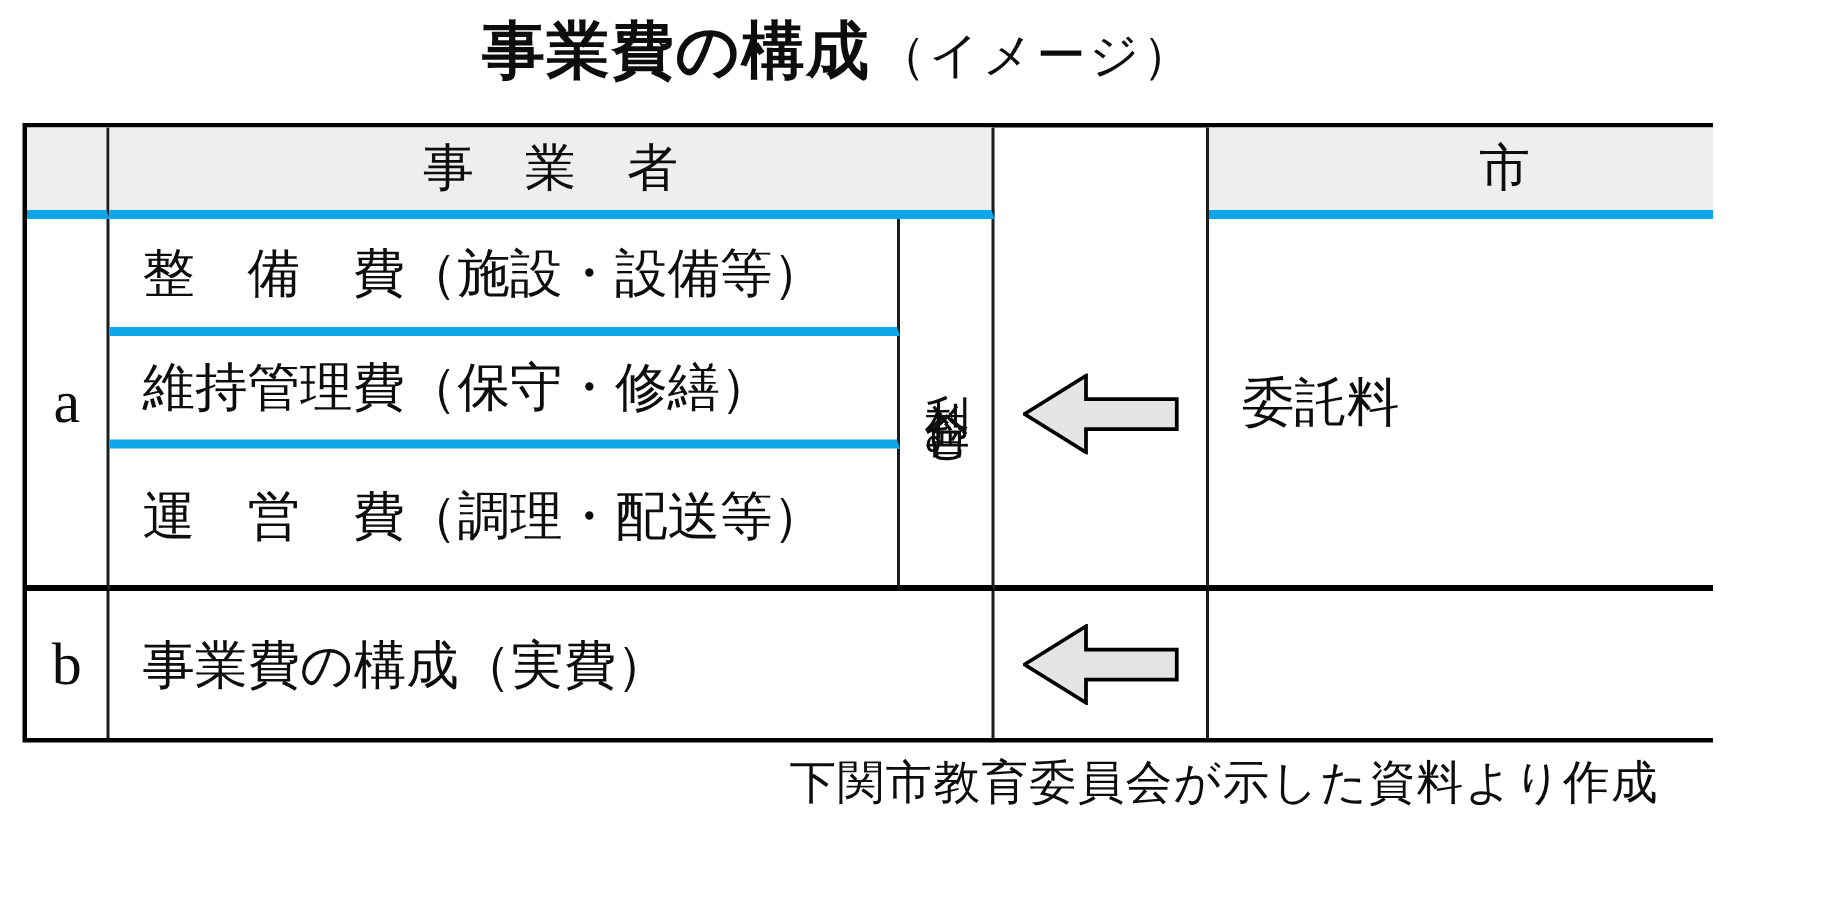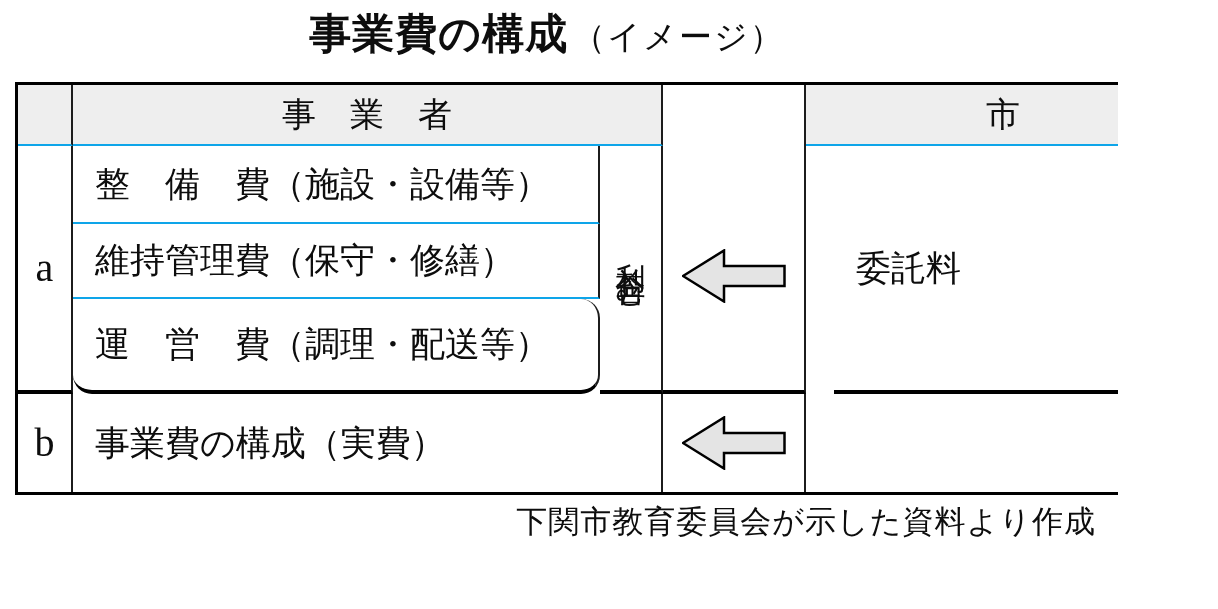--- a/index.html
+++ b/index.html
@@ -1,18 +1,18 @@
 <!DOCTYPE html>
 <html><head>
 <meta charset="utf-8">
 <style>
   html,body{margin:0;padding:0;background:#ffffff;}
   #stage{
     position:relative;width:1118px;height:609px;background:#ffffff;overflow:hidden;
-    font-family:"Liberation Serif","DejaVu Serif",serif;color:#0d0d0d;
+    font-family:"Liberation Serif","DejaVu Serif",serif;color:#0d0d0d;padding-left:24px;
   }
   
   #title{position:absolute;top:6px;left:0;width:100%;text-align:center;transform:translateX(-12px);white-space:nowrap;}
   #title .t-main{
     font-family:"Liberation Sans","DejaVu Sans",sans-serif;
     font-weight:700;font-size:42px;letter-spacing:1px;vertical-align:baseline;
   }
   #title .t-sub{
     font-family:"Liberation Serif","DejaVu Serif",serif;
     font-weight:400;font-size:33px;letter-spacing:2px;vertical-align:baseline;margin-left:4px;
@@ -20,38 +20,38 @@
   
   #cost-table{
     position:absolute;left:15px;top:82px;width:1188px;height:413px;
     border:3px solid #000;box-sizing:border-box;background:#fff;
     display:grid;
     grid-template-columns:55px 527px 63px 143px 1fr;
     grid-template-rows:61px 78px 75px 95px 1fr;
   }
   .c{box-sizing:border-box;display:flex;align-items:center;min-width:0;min-height:0;}
   .br2{border-right:2px solid #1c1c1c;}
-  .bb2{border-bottom:2px solid #0ea5e9;}
+  .bb2{border-bottom:6px solid #0ea5e9;}
   .bb4{border-bottom:4px solid #000;}
   .gray{background:#eeeeee;}
   .center{justify-content:center;}
   .cell-text{font-size:35px;line-height:1;white-space:nowrap;}
   .pad{padding-left:22px;}
   .head-text{font-size:34px;line-height:1;}
   .ab-text{font-size:40px;line-height:1;}
   .v-note{
     writing-mode:vertical-rl;text-orientation:upright;
     font-size:30px;letter-spacing:6px;line-height:1;white-space:nowrap;
   }
   .arrow-wrap-a{position:absolute;top:164px;left:50%;transform:translateX(-50%);width:104px;height:54px;}
   .arrow-b-svg{width:104px;height:54px;}
   #arrow-a-cell{position:relative;}
   
   #source-note{
-    position:absolute;top:503px;right:22px;
+    position:absolute;top:503px;right:36px;
     font-size:31px;line-height:1.2;letter-spacing:1px;white-space:nowrap;
   }
 </style>
 </head>
 <body>
 
 <div id="stage">
 
   <div id="title">
     <span class="t-main">事業費の構成</span><span class="t-sub">（イメージ）</span>
@@ -82,29 +82,29 @@
     </div>
 
     <div class="c br2 bb2 pad" style="grid-area:2/2/3/3;">
       <span class="cell-text">整　備　費（施設・設備等）</span>
     </div>
 
     <div class="c br2 bb2 pad" style="grid-area:3/2/4/3;">
       <span class="cell-text">維持管理費（保守・修繕）</span>
     </div>
 
-    <div class="c br2 bb4 pad" style="grid-area:4/2/5/3;border-radius:19px;">
+    <div class="c br2 bb4 pad" style="grid-area:4/2/5/3;">
       <span class="cell-text">運　営　費（調理・配送等）</span>
     </div>
 
     <div class="c br2 bb4 center" style="grid-area:2/3/5/4;">
       <span class="v-note">利益含む</span>
     </div>
 
-    <div class="c bb4 pad" style="grid-area:2/5/5/6;margin-left:28px;">
+    <div class="c bb4 pad" style="grid-area:2/5/5/6;">
       <span class="cell-text">委託料</span>
     </div>
 
     <div class="c br2 center" style="grid-area:5/1/6/2;">
       <span class="ab-text">b</span>
     </div>
 
     <div class="c br2 pad" style="grid-area:5/2/6/4;">
       <span class="cell-text">事業費の構成（実費）</span>
     </div>

